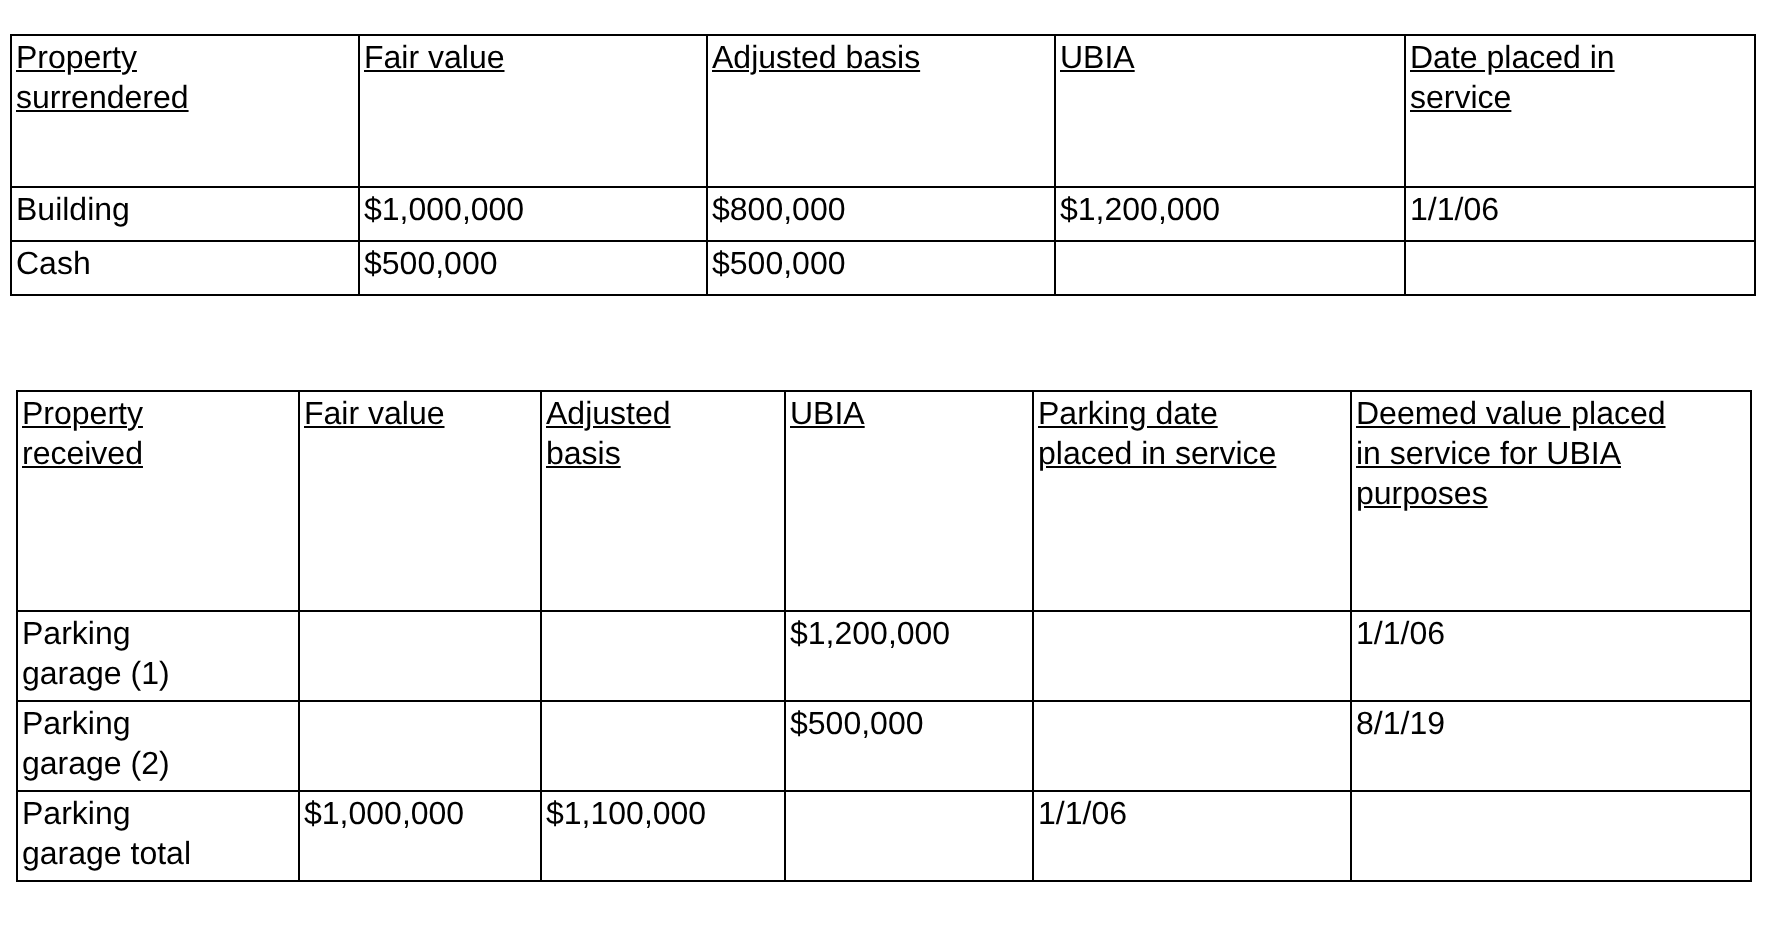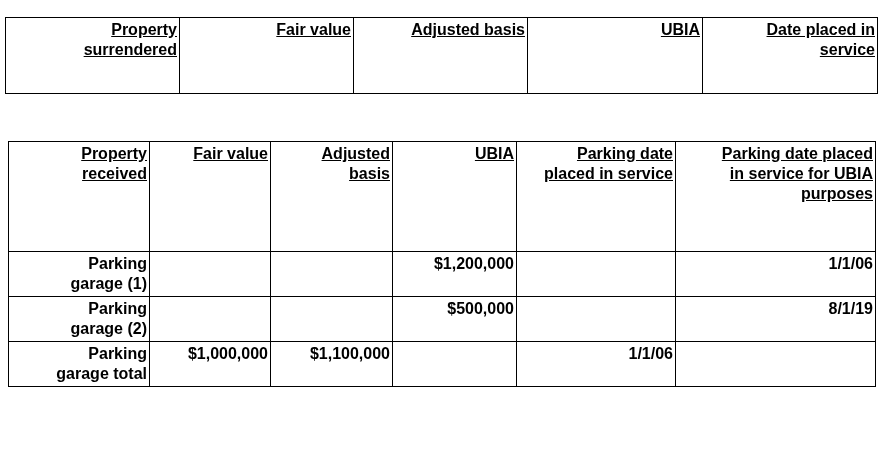--- a/index.html
+++ b/index.html
@@ -13,23 +13,23 @@
     color: #000000;
     overflow: hidden;
   }
   table {
     border-collapse: collapse;
     table-layout: fixed;
   }
   td, th {
     border: 1.5px solid #000000;
     font-size: 16px;
-    font-weight: bold;
+    font-weight: normal;
     line-height: 1.25;
-    text-align: right;
+    text-align: left;
     vertical-align: top;
     padding: 2px 2px;
     white-space: pre-line;
     overflow: hidden;
   }
   th { text-decoration: underline; }
 
   #surrendered-table {
     margin: 17px 0 0 5px;
     width: 872px;
@@ -58,20 +58,34 @@
   <tbody>
     <tr class="header-row">
       <th>Property
 surrendered</th>
       <th>Fair value</th>
       <th>Adjusted basis</th>
       <th>UBIA</th>
       <th>Date placed in
 service</th>
     </tr>
+    <tr class="data-row">
+      <td>Building</td>
+      <td>$1,000,000</td>
+      <td>$800,000</td>
+      <td>$1,200,000</td>
+      <td>1/1/06</td>
+    </tr>
+    <tr class="data-row">
+      <td>Cash</td>
+      <td>$500,000</td>
+      <td>$500,000</td>
+      <td></td>
+      <td></td>
+    </tr>
   </tbody>
 </table>
 
 <table id="received-table">
   <colgroup>
     <col style="width:141px">
       <col style="width:121px">
       <col style="width:122px">
       <col style="width:124px">
       <col style="width:159px">
@@ -80,21 +94,21 @@
   <tbody>
     <tr class="header-row">
       <th>Property
 received</th>
       <th>Fair value</th>
       <th>Adjusted
 basis</th>
       <th>UBIA</th>
       <th>Parking date
 placed in service</th>
-      <th>Parking date placed
+      <th>Deemed value placed
 in service for UBIA
 purposes</th>
     </tr>
     <tr class="data-row">
       <td>Parking
 garage (1)</td>
       <td></td>
       <td></td>
       <td>$1,200,000</td>
       <td></td>

